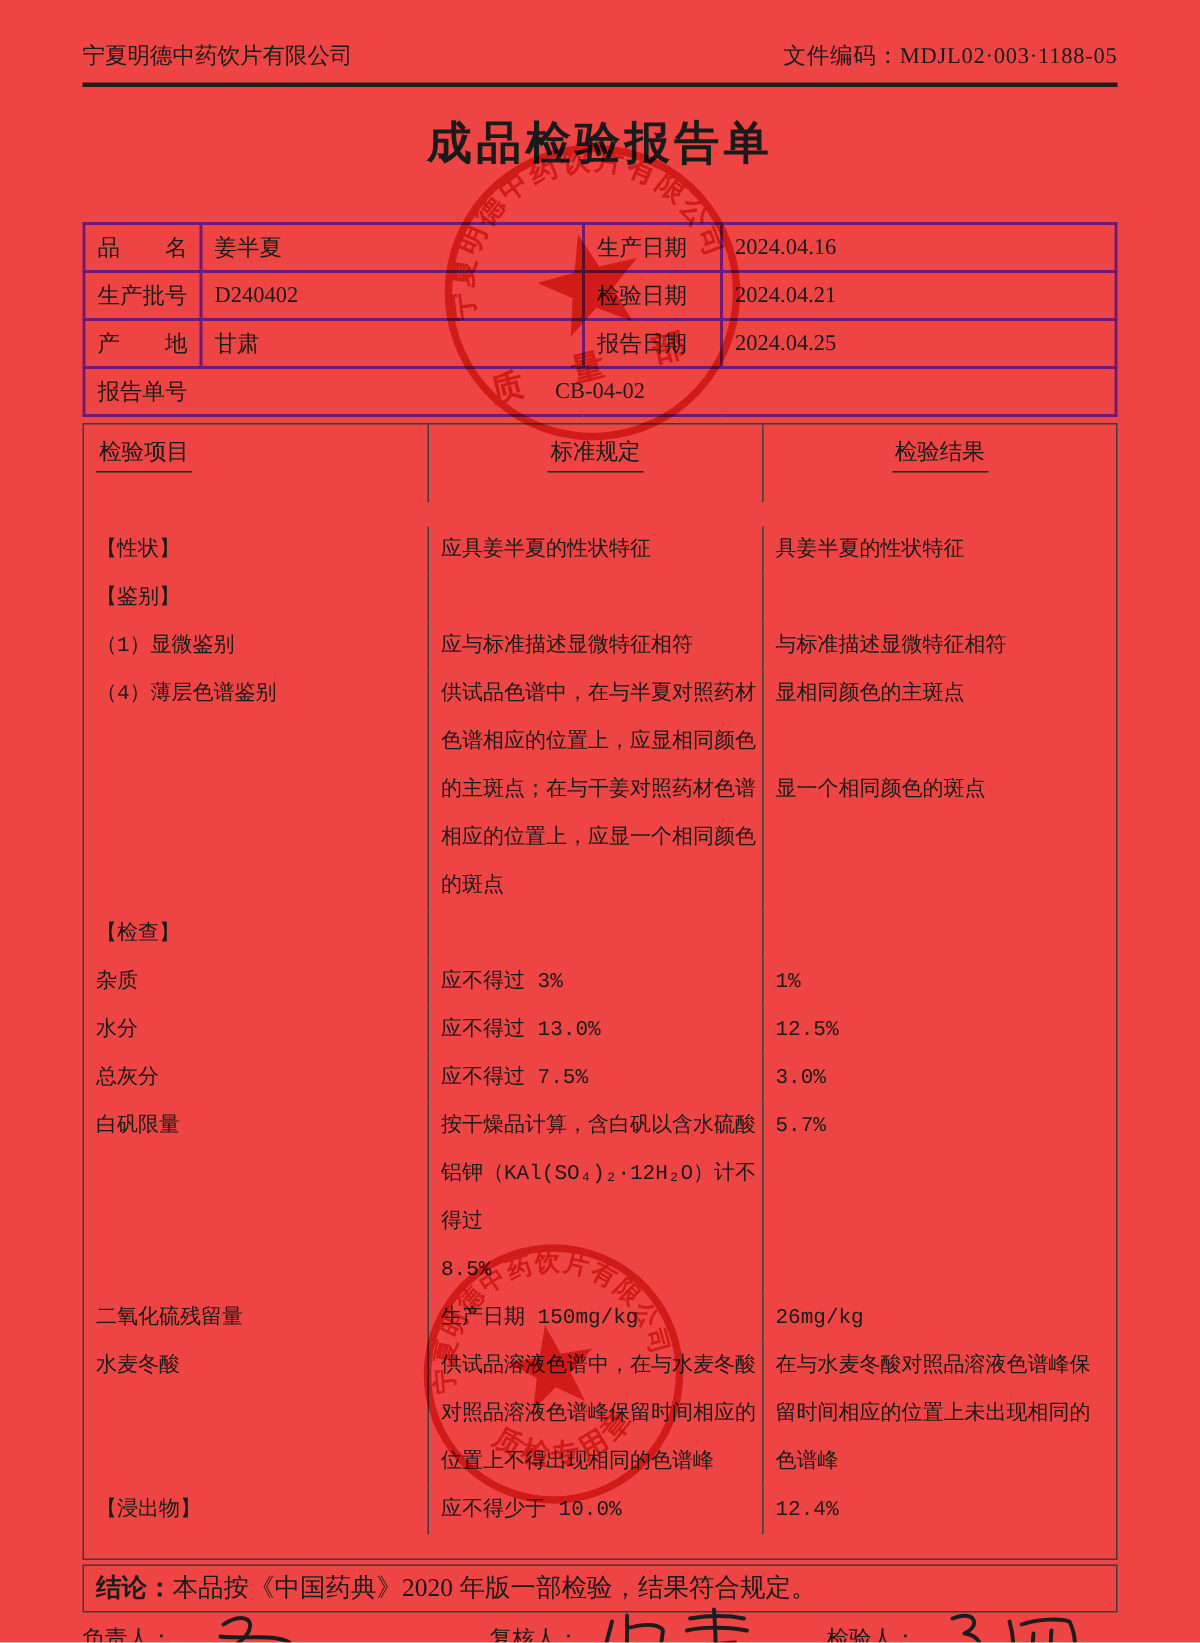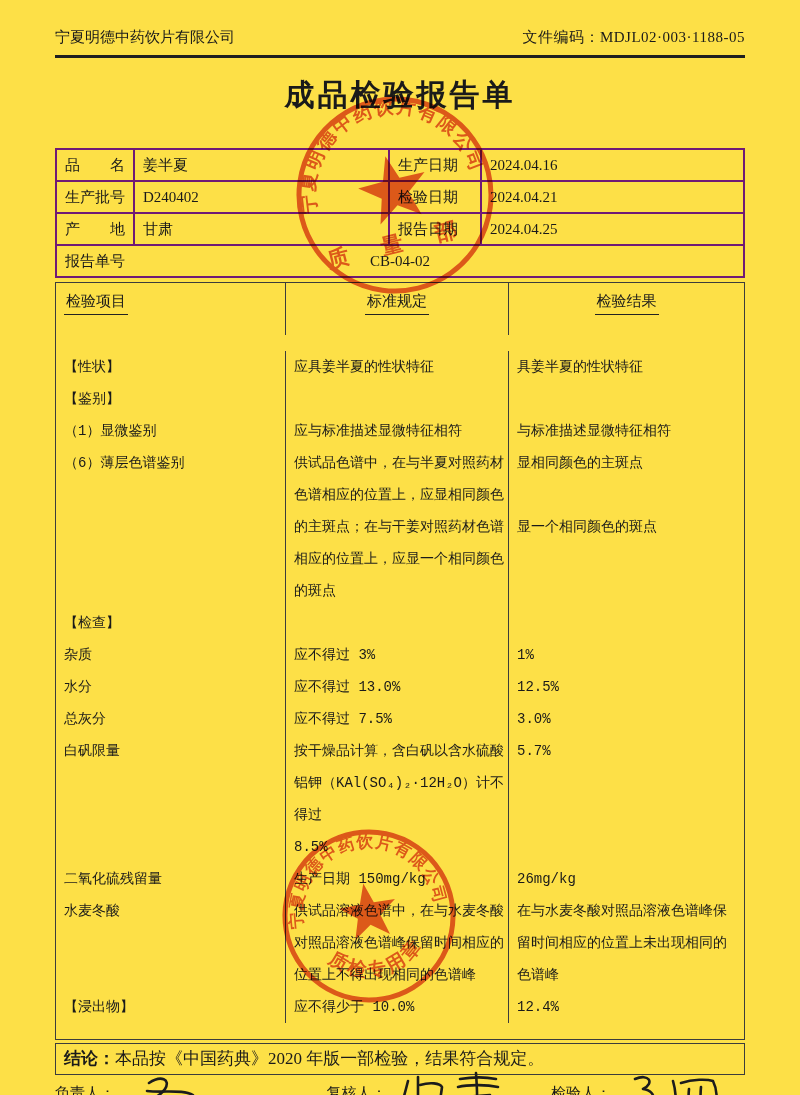--- a/index.html
+++ b/index.html
@@ -5,21 +5,21 @@
   * { box-sizing: border-box; margin: 0; padding: 0; }
   body {
     font-family: "Liberation Serif", "DejaVu Serif", serif;
     background: #ffffff;
     color: #1a1a1a;
   }
   .page {
     position: relative;
     width: 800px;
     height: 1095px;
-    background: #fde047;
+    background: #ef4444;
     overflow: hidden;
   }
   .inner { width: 690px; margin: 0 auto; }
 
   
   .tophead {
     display: flex;
     justify-content: space-between;
     align-items: flex-end;
     padding: 28px 0 8px 0;
@@ -181,21 +181,21 @@
           <div class="mcell c1">【鉴别】</div>
           <div class="mcell c2"></div>
           <div class="mcell c3"></div>
         </div>
         <div class="mrow">
           <div class="mcell c1">（1）显微鉴别</div>
           <div class="mcell c2">应与标准描述显微特征相符</div>
           <div class="mcell c3">与标准描述显微特征相符</div>
         </div>
         <div class="mrow">
-          <div class="mcell c1">（6）薄层色谱鉴别</div>
+          <div class="mcell c1">（4）薄层色谱鉴别</div>
           <div class="mcell c2">供试品色谱中，在与半夏对照药材
 色谱相应的位置上，应显相同颜色
 的主斑点；在与干姜对照药材色谱
 相应的位置上，应显一个相同颜色
 的斑点</div>
           <div class="mcell c3">显相同颜色的主斑点
 
 显一个相同颜色的斑点</div>
         </div>
         <div class="mrow">

